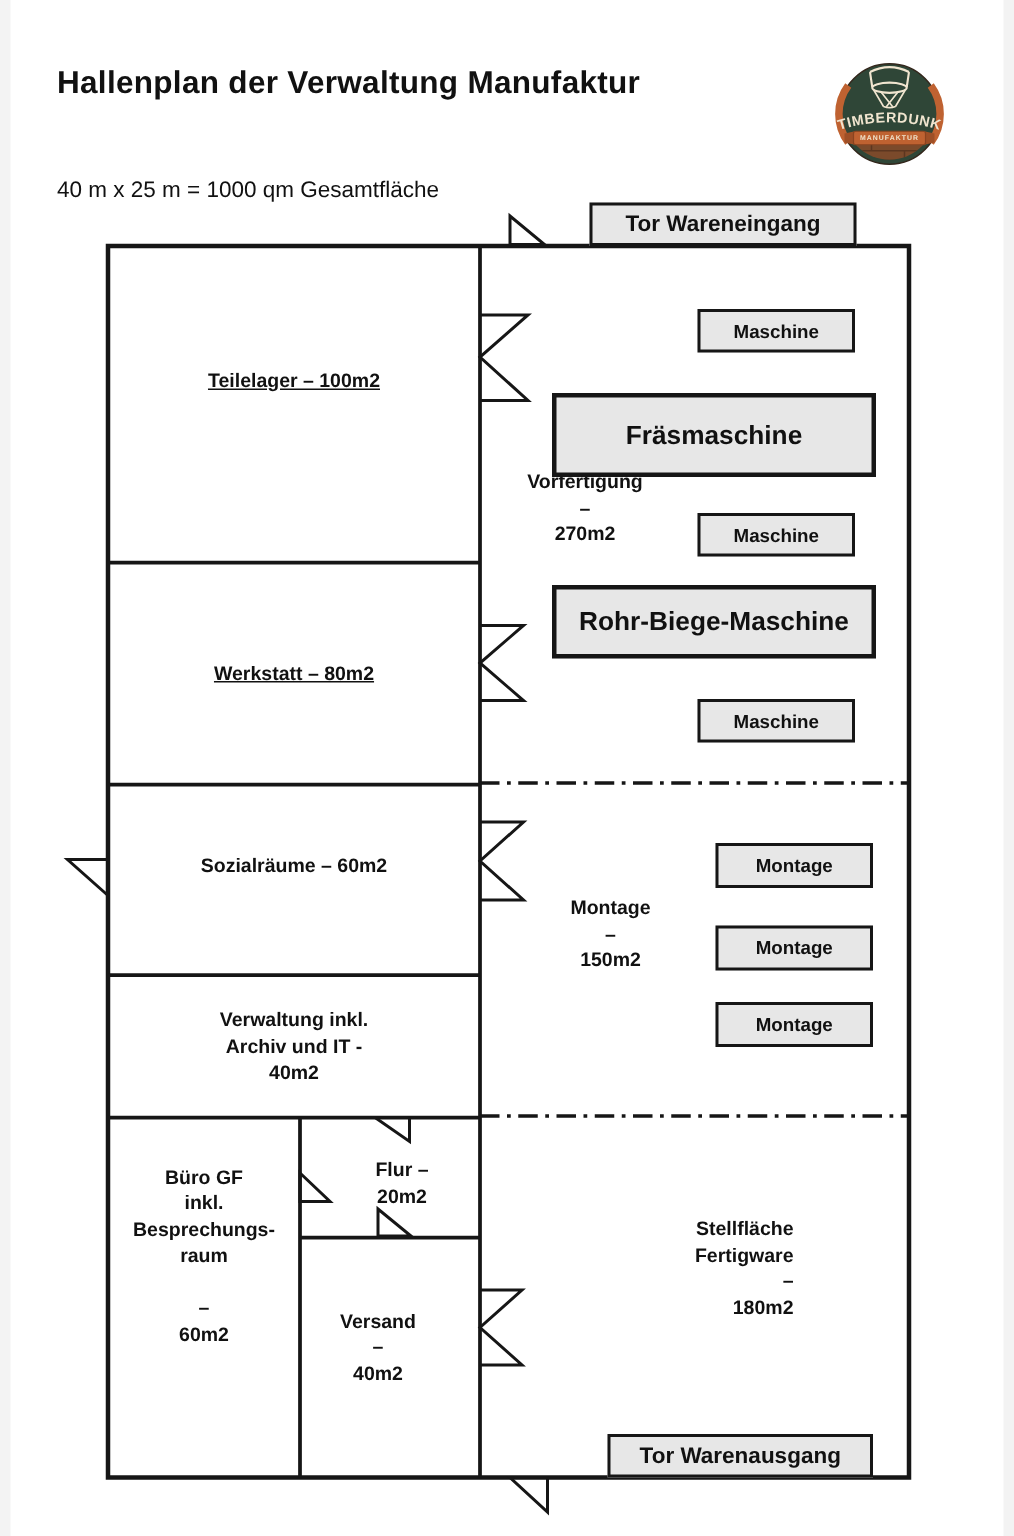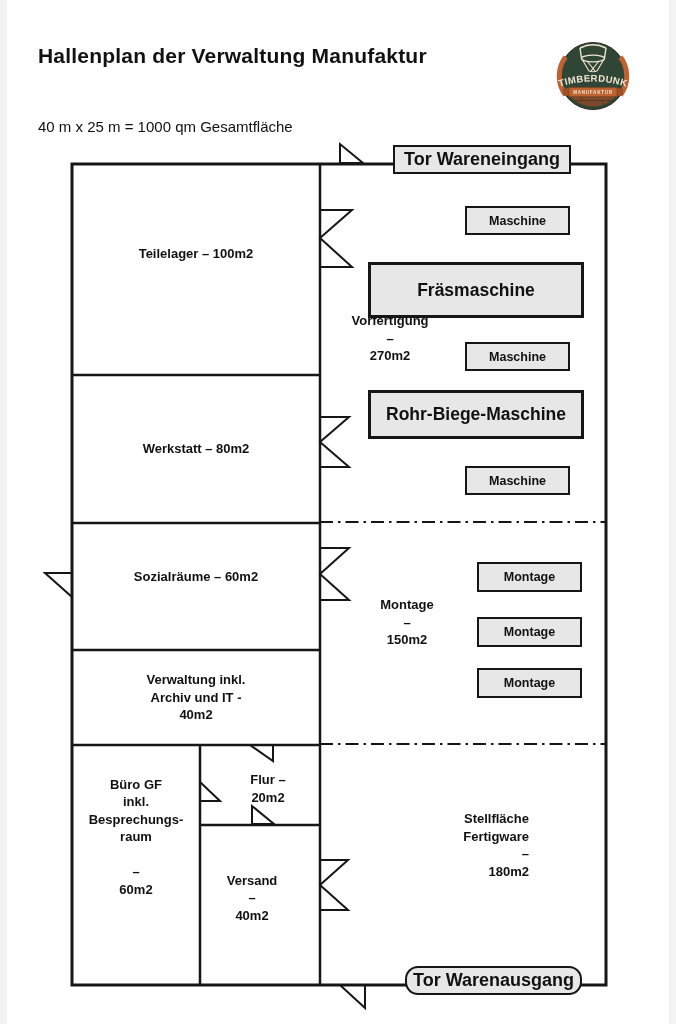--- a/index.html
+++ b/index.html
@@ -29,22 +29,22 @@
   .wall{stroke:var(--wall-color);stroke-width:3;fill:none;}
   .wall-thin{stroke:var(--wall-color);stroke-width:2.5;fill:none;}
   .zone-divider{stroke:var(--wall-color);stroke-width:2.2;fill:none;stroke-dasharray:13 5 2.5 5;}
   .door{stroke:var(--wall-color);stroke-width:2;fill:none;}
 
   .room{
     position:absolute;display:flex;align-items:center;justify-content:center;
     text-align:center;font-size:13px;font-weight:700;line-height:1.35;
     white-space:pre-line;pointer-events:none;
   }
-  #room-teilelager  {left:72px;top:164px;width:248px;height:211px;padding-bottom:32px;box-sizing:border-box;}
-  #room-werkstatt   {left:72px;top:375px;width:248px;height:148px;}
+  #room-teilelager  {left:72px;top:164px;width:248px;height:211px;padding-bottom:32px;box-sizing:border-box;text-decoration:underline;}
+  #room-werkstatt   {left:72px;top:375px;width:248px;height:148px;text-decoration:underline;}
   #room-sozialraeume{left:72px;top:523px;width:248px;height:127px;padding-bottom:20px;box-sizing:border-box;}
   #room-verwaltung  {left:72px;top:650px;width:248px;height:95px;border-radius:17px;}
   #room-buero-gf    {left:72px;top:735px;width:128px;height:240px;padding-bottom:36px;box-sizing:border-box;}
   #room-flur        {left:200px;top:745px;width:120px;height:80px;padding-top:8px;box-sizing:border-box;padding-left:16px;}
   #room-versand     {left:200px;top:825px;width:104px;height:160px;padding-bottom:14px;box-sizing:border-box;}
 
   .zone-label{
     position:absolute;text-align:center;font-size:13px;font-weight:700;
     line-height:1.35;white-space:pre-line;pointer-events:none;
   }
@@ -52,32 +52,32 @@
   #zone-montage     {left:365px;top:596px;width:84px;}
   #zone-stellflaeche{left:425px;top:810px;width:104px;text-align:right;}
 
   .gbox{
     position:absolute;display:flex;align-items:center;justify-content:center;
     background:var(--box-fill);border:2px solid var(--wall-color);
     box-sizing:border-box;font-weight:700;text-align:center;
   }
   .gbox.small{font-size:12.5px;}
   .gbox.big{font-size:17.5px;border-width:3px;}
-  .gbox.gate{font-size:18px;margin-top:10px;}
+  .gbox.gate{font-size:15px;}
 
   #gate-wareneingang {left:393px;top:135px;width:178px;height:29px;}
   #eq-maschine-1     {left:465px;top:206px;width:105px;height:29px;}
   #eq-fraesmaschine  {left:368px;top:262px;width:216px;height:56px;}
   #eq-maschine-2     {left:465px;top:342px;width:105px;height:29px;}
   #eq-rohr-biege     {left:368px;top:390px;width:216px;height:49px;}
   #eq-maschine-3     {left:465px;top:466px;width:105px;height:29px;}
   #eq-montage-1      {left:477px;top:562px;width:105px;height:30px;}
   #eq-montage-2      {left:477px;top:617px;width:105px;height:30px;}
   #eq-montage-3      {left:477px;top:668px;width:105px;height:30px;}
-  #gate-warenausgang {left:405px;top:956px;width:177px;height:29px;border-radius:13px;}
+  #gate-warenausgang {left:405px;top:956px;width:177px;height:29px;}
 
   .logo-brand-arc{font-size:9.5px;font-weight:700;letter-spacing:.4px;fill:#f0e5cf;}
   .logo-tagline{font-size:4.6px;font-weight:700;letter-spacing:.7px;fill:#f0e5cf;}
 </style>
 </head>
 <body style="--box-fill: #e7e7e7; --wall-color: #161616;">
 
 <div class="edge-strip left"></div>
 <div class="edge-strip right"></div>
 

